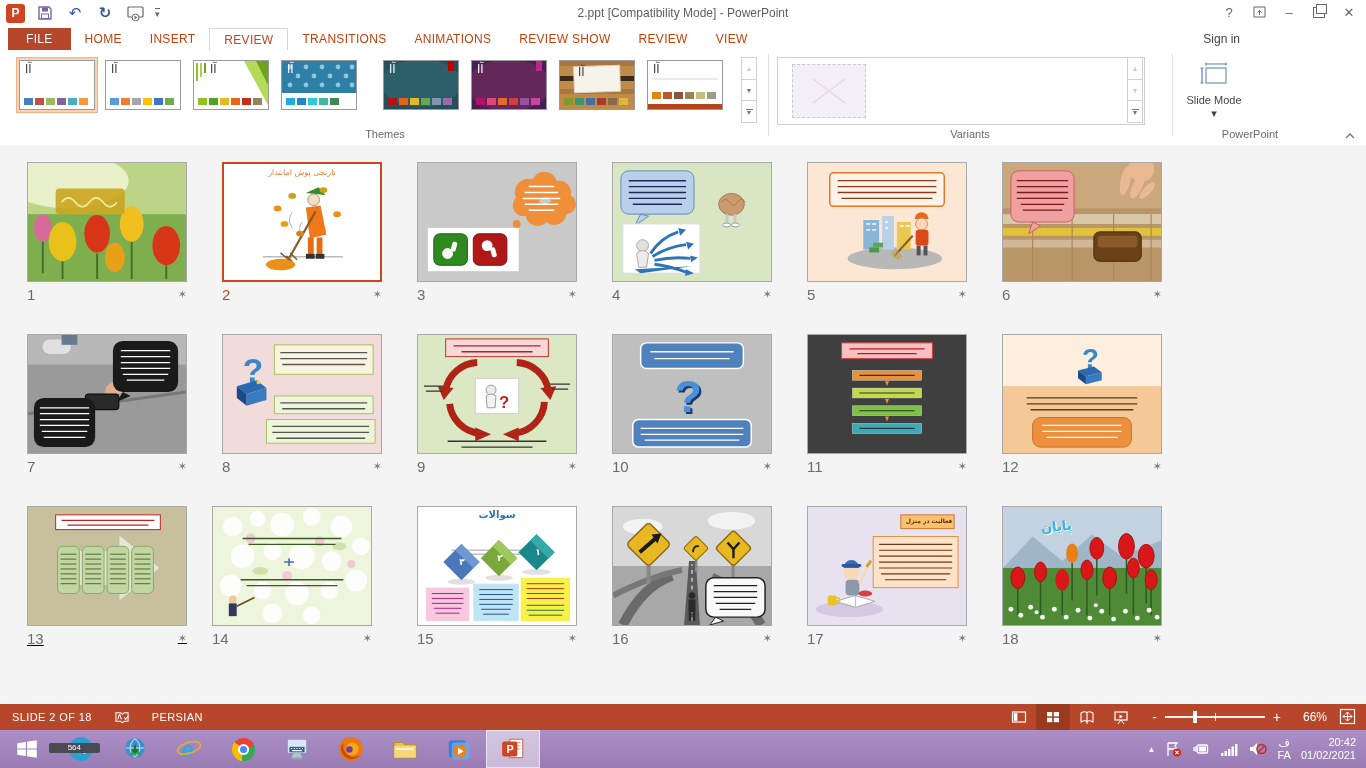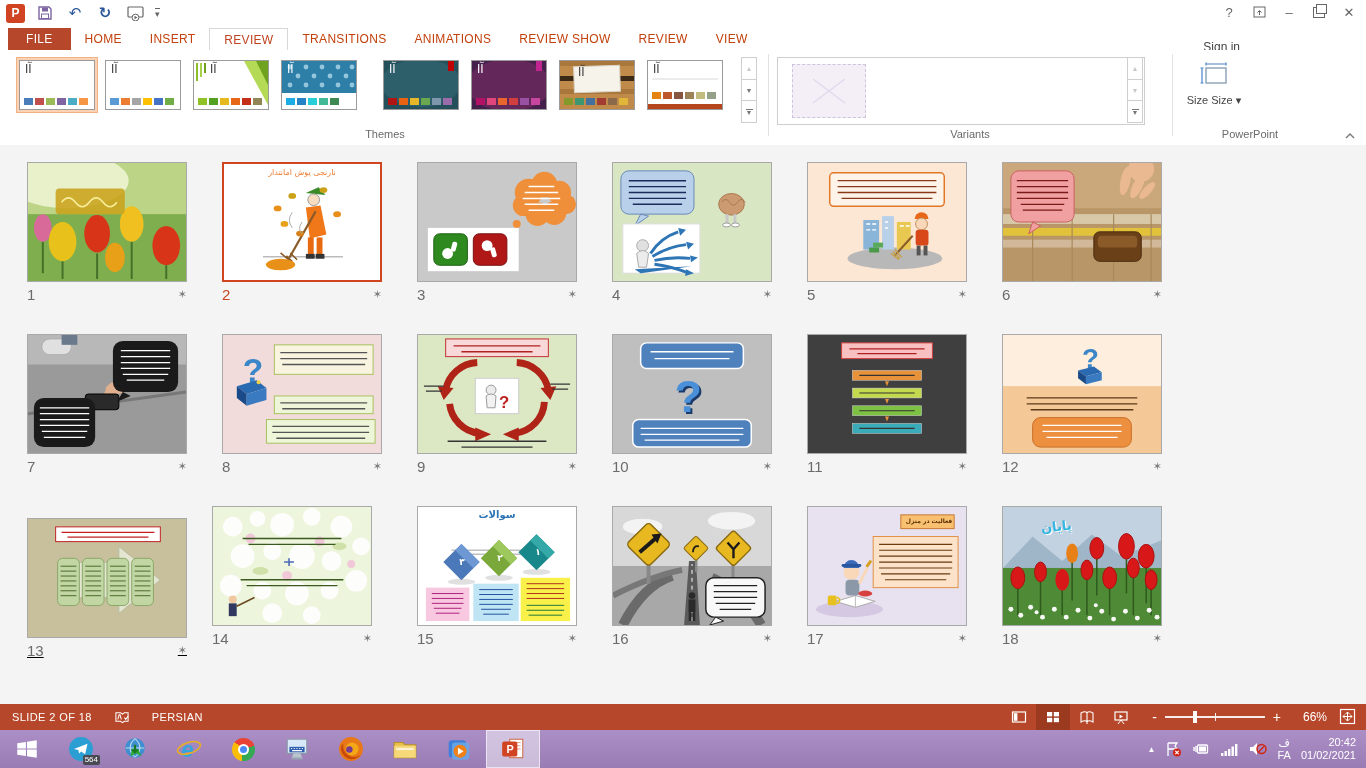--- a/index.html
+++ b/index.html
@@ -17,21 +17,21 @@
   .winbtns{position:absolute;right:4px;top:2px;display:flex;gap:4px;align-items:center;}
   .winbtn{width:26px;height:20px;display:flex;align-items:center;justify-content:center;color:#666;font-size:13px;}
   .restore-glyph{position:relative;width:10px;height:9px;border:1px solid #666;}
   .restore-glyph:before{content:"";position:absolute;left:2px;top:-4px;width:9px;height:8px;border:1px solid #666;background:#fff;}
   
   #tabrow{position:absolute;left:0;top:28px;width:1252px;height:22px;background:#fff;border-bottom:1px solid #8b5cf6;}
   .tabs{display:flex;height:22px;align-items:stretch;padding-left:8px;}
   .tab{padding:0 14px;font-size:12px;color:#c2410c;display:flex;align-items:center;letter-spacing:.3px;}
   .tab.file{background:#b7472a;color:#fff;padding:0 18px;}
   .tab.active{color:#c0441f;background:#fff;border:1px solid #d8d8d8;border-bottom:none;}
-  #signin{position:absolute;right:12px;top:12px;font-size:12px;color:#444;margin-left:20px;}
+  #signin{position:absolute;right:12px;top:4px;font-size:12px;color:#444;margin-left:20px;}
   
   #ribbon{position:absolute;left:0;top:50px;width:1366px;height:95px;background:#fff;border-bottom:1px solid #d5d5d5;}
   .gallery{position:absolute;top:7px;height:66px;border:1px solid #cfcfcf;background:#fff;}
   #themesgal{left:14px;width:726px;border:none;}
   .tw{position:absolute;top:0;padding:3px;}
   .tw.sel{background:#fbd2b4;border:1px solid #f0b184;padding:2px;}
   .thumb{position:relative;width:74px;height:48px;background:#fff;border:1px solid #9a9a9a;overflow:hidden;}
   .aa{position:absolute;left:5px;top:1px;font-size:12px;color:#333;z-index:3;font-family:"DejaVu Sans",sans-serif;}
   .aa.w{color:#fff;}
   .sw{position:absolute;left:4px;bottom:4px;display:flex;gap:2px;z-index:3;}
@@ -75,22 +75,22 @@
   .ztrack{position:relative;width:100px;height:2px;background:rgba(255,255,255,.9);}
   .zthumb{position:absolute;left:28px;top:-5px;width:4px;height:12px;background:#fff;}
   .ztick{position:absolute;left:50px;top:-3px;width:1px;height:8px;background:rgba(255,255,255,.9);}
   .zpct{width:36px;text-align:right;font-size:12px;margin-left:10px;}
   .fitbtn{margin:0 10px 0 12px;}
   
   #taskbar{position:absolute;left:0;top:730px;width:1366px;height:38px;
     background:linear-gradient(#ab8fc6,#9a7cb5);display:flex;align-items:stretch;}
   .tbtn{width:54px;display:flex;align-items:center;justify-content:center;position:relative;}
   .tbtn.active{background:rgba(255,255,255,.48);box-shadow:inset 0 0 0 1px rgba(255,255,255,.6);}
-  .badge{position:absolute;right:8px;bottom:3px;background:#4a4a52;color:#fff;font-size:8px;
-    padding:0 2px;border-radius:2px;line-height:10px;}
+  .badge{position:absolute;right:8px;bottom:15px;background:#4a4a52;color:#fff;font-size:8px;
+    padding:0 19px;border-radius:2px;line-height:10px;}
   #tray{margin-left:auto;display:flex;align-items:center;gap:10px;padding-right:10px;color:#fff;}
   .trayicon{display:flex;align-items:center;justify-content:center;}
   .langblk{text-align:center;font-size:11px;line-height:13px;}
   .clock{text-align:right;font-size:11px;line-height:13px;}
   .chromeicon{width:23px;height:23px;border-radius:50%;
     background:conic-gradient(from -50deg,#ea4335 0 120deg,#34a853 120deg 240deg,#fbbc05 240deg 360deg);
     display:flex;align-items:center;justify-content:center;}
   .chromeicon i{width:11px;height:11px;border-radius:50%;background:#fff;display:flex;align-items:center;justify-content:center;}
   .chromeicon i b{width:7px;height:7px;border-radius:50%;background:#4a8af4;display:block;}
 </style>
@@ -115,20 +115,21 @@
       </div>
     <div class="btn">
       <svg width="17" height="15" viewBox="0 0 17 15">
         <rect x="1" y="1" width="15" height="10" rx="1" fill="none" stroke="#666" stroke-width="1.2"></rect>
         <circle cx="8.5" cy="11.5" r="3.4" fill="#fff" stroke="#666"></circle>
         <path d="M7.5 9.8v3.4l3-1.7z" fill="#666"></path>
       </svg>
     </div>
     <div class="qatdrop"><span>▾</span></div>
   </div>
+  <div id="wintitle">2.ppt [Compatibility Mode] - PowerPoint</div>
   <div class="winbtns">
     <div class="winbtn">?</div>
     <div class="winbtn">
       <svg width="13" height="12" viewBox="0 0 13 12">
         <rect x="1" y="1" width="11" height="10" fill="none" stroke="#666"></rect>
         <path d="M6.5 9V4.5M4.5 6.5L6.5 4.5l2 2" fill="none" stroke="#666"></path>
       </svg>
     </div>
     <div class="winbtn">–</div>
     <div class="winbtn">
@@ -347,21 +348,21 @@
   <div class="vsep" style="left:1172px;"></div>
 
   <div class="cust" style="left:1183px;">
     <div class="cicon">
       <svg width="32" height="30" viewBox="0 0 32 30">
         <rect x="8" y="7" width="20" height="15" fill="#fff" stroke="#8ba0b4" stroke-width="1.4"></rect>
         <path d="M4 7v15M2.5 7h3M2.5 22h3" stroke="#4a84c8" stroke-width="1.2" fill="none"></path>
         <path d="M8 3h20M8 1.5v3M28 1.5v3" stroke="#4a84c8" stroke-width="1.2" fill="none"></path>
       </svg>
     </div>
-    <div class="clabel"><span>Size Size</span> <span>▾</span></div>
+    <div class="clabel"><span>Slide Mode</span> <span>▾</span></div>
   </div>
   <div class="grouplabel" style="left:1190px;width:120px;">PowerPoint</div>
 
   <div id="collapse">
     <svg width="12" height="8" viewBox="0 0 12 8">
         <path d="M2 6l4-4 4 4" fill="none" stroke="#777" stroke-width="1.4"></path>
       </svg>
   </div>
 </div>
 
@@ -677,21 +678,21 @@
         <rect x="30" y="84" width="100" height="30" rx="8" fill="#ec8f3f" stroke="#c87028"></rect>
         <path d="M40 92h80M40 98h80M44 104h72" stroke="#fff" stroke-width="1.3"></path>
       </svg>
     </div>
     <div class="cap">
         <span class="num">12</span>
         <span class="star">✶</span>
       </div>
   </div>
 
-  <div class="cell" style="left:27px;top:373px;text-decoration:underline;">
+  <div class="cell" style="left:27px;top:361px;text-decoration:underline;">
     <div class="slide">
       <svg viewBox="0 0 160 120" preserveAspectRatio="none">
         <rect width="160" height="120" fill="#c8bf9d"></rect>
         <rect x="28" y="8" width="106" height="15" fill="#fff" stroke="#c02020"></rect>
         <path d="M34 13.5h94M40 18.5h82" stroke="#c02020" stroke-width="1.3"></path>
         <polygon points="92,28 134,62 92,96 92,80 38,80 38,44 92,44" fill="#e4e6d2" stroke="#b8bca0"></polygon>
         <g>
           <rect x="30" y="40" width="22" height="48" rx="5" fill="#c2d6a4" stroke="#88a868"></rect>
           <rect x="55" y="40" width="22" height="48" rx="5" fill="#c2d6a4" stroke="#88a868"></rect>
           <rect x="80" y="40" width="22" height="48" rx="5" fill="#c2d6a4" stroke="#88a868"></rect>

